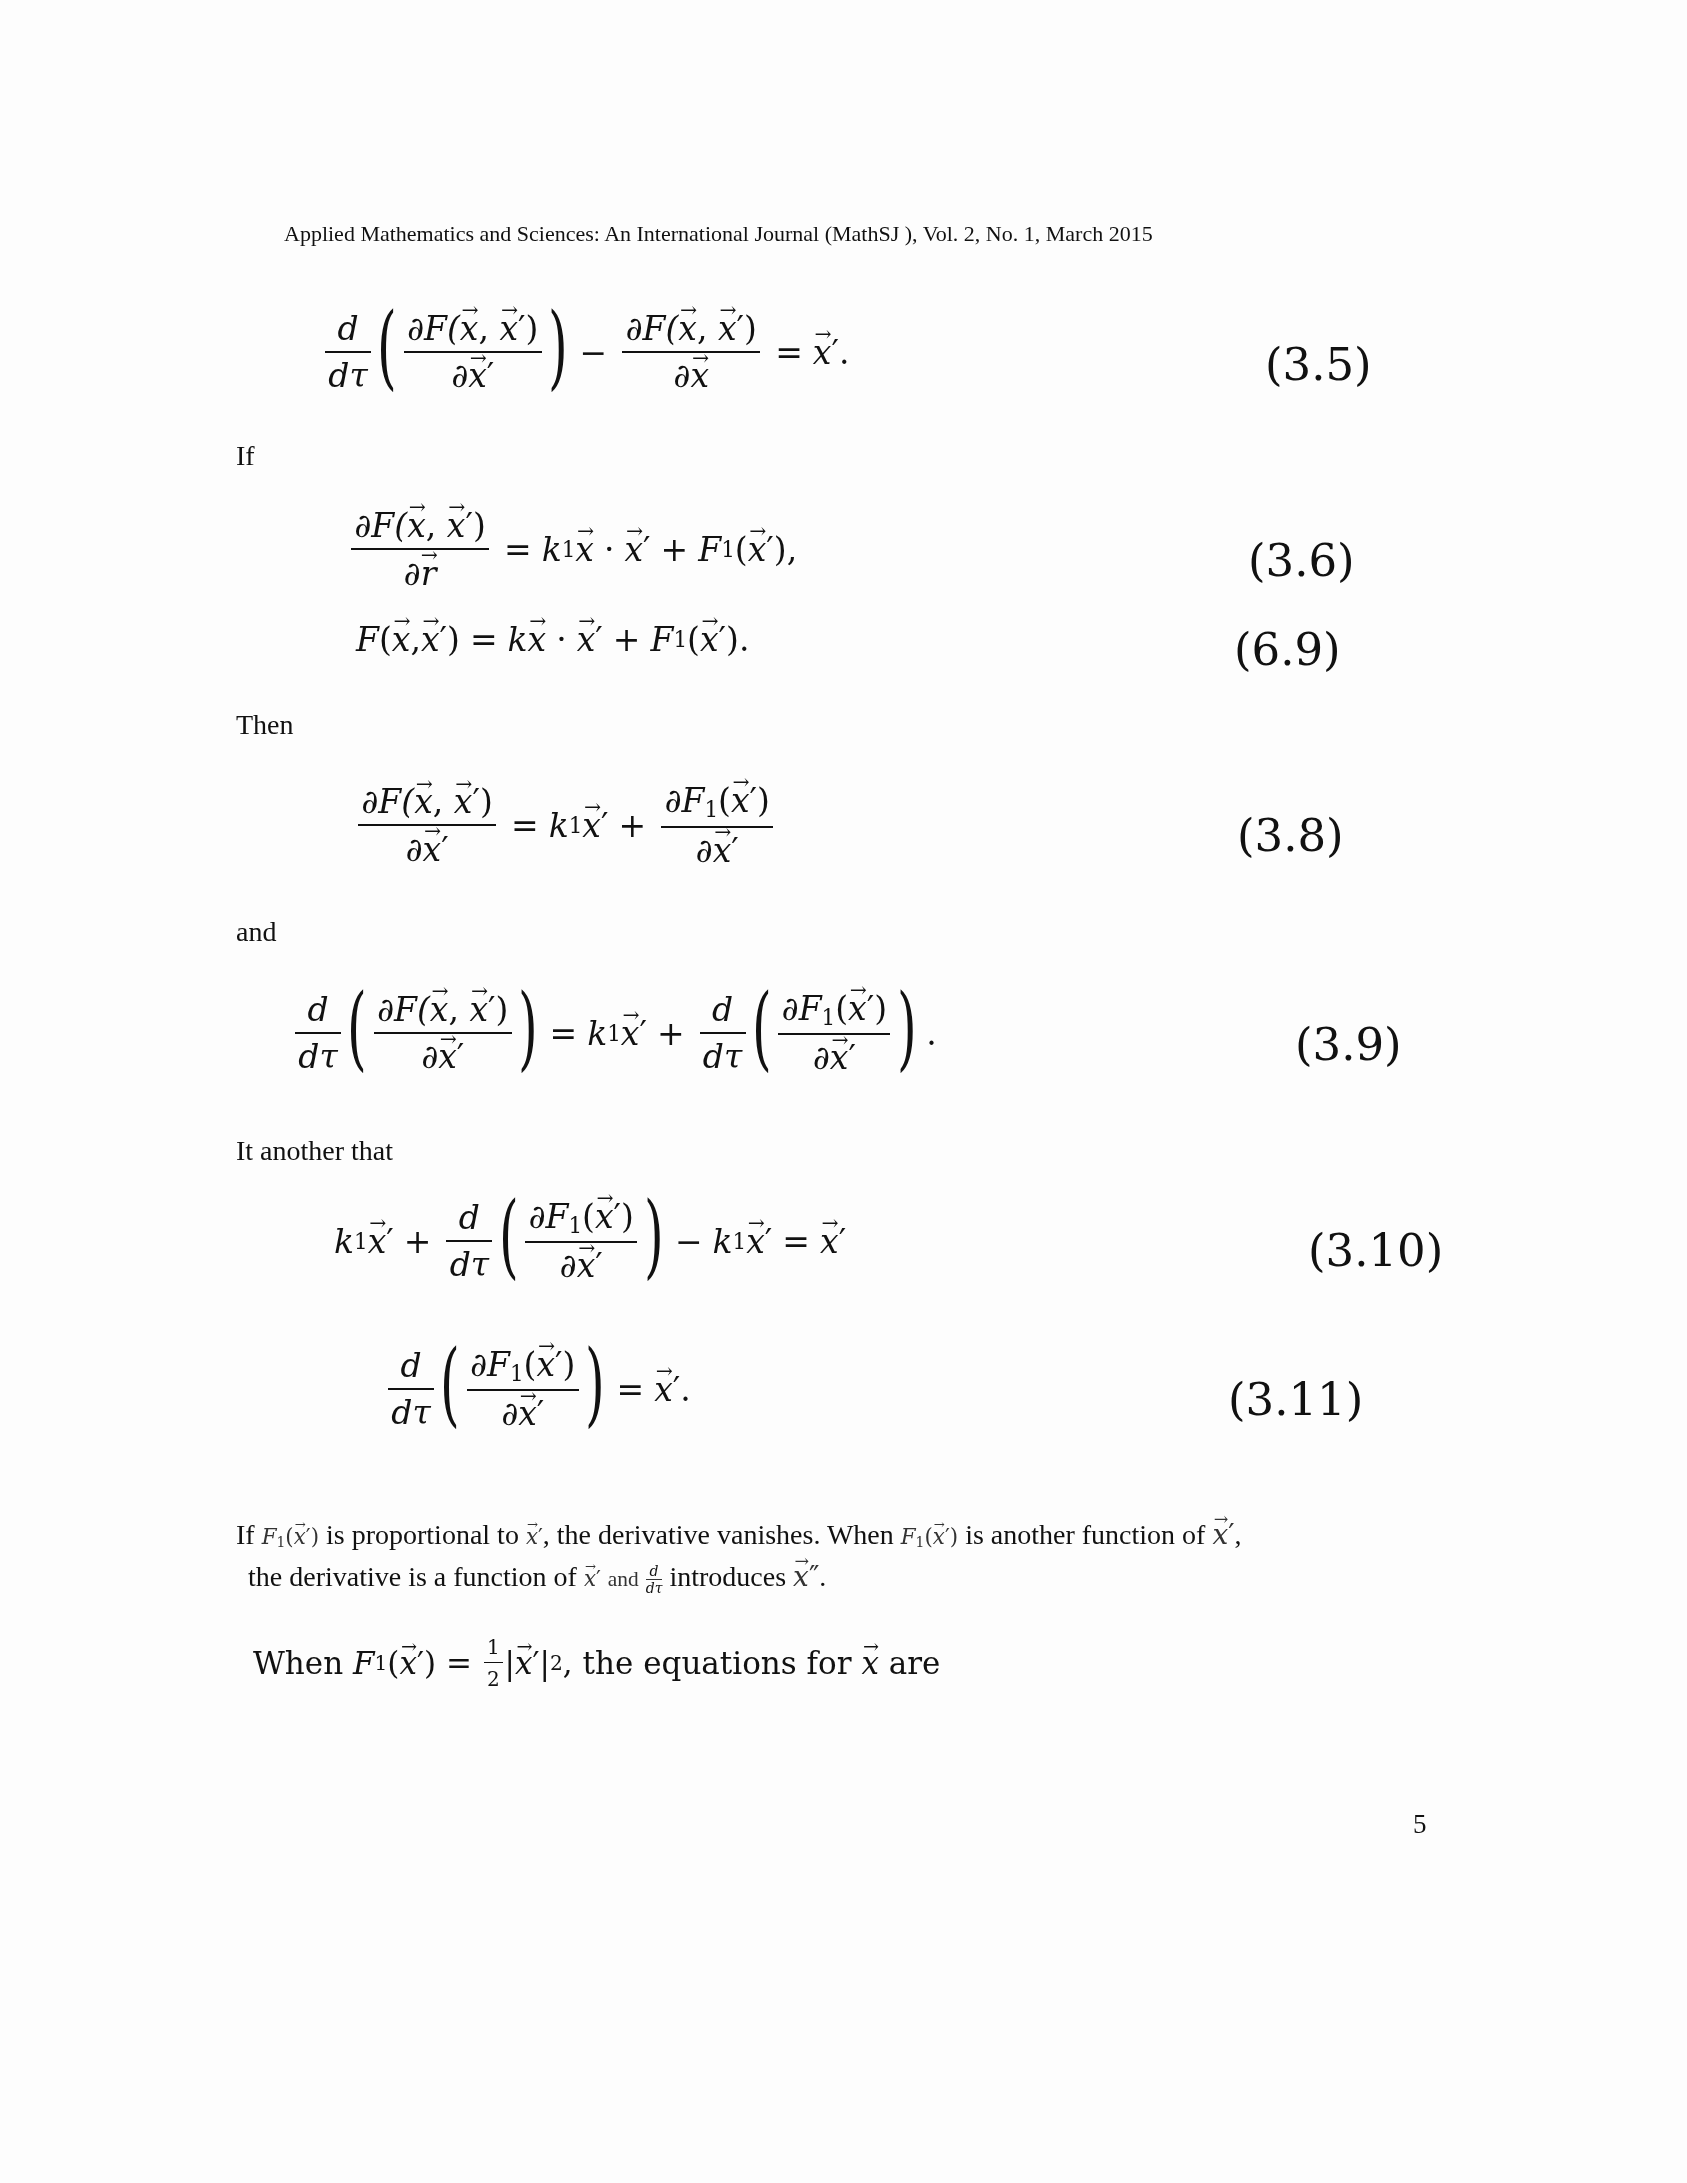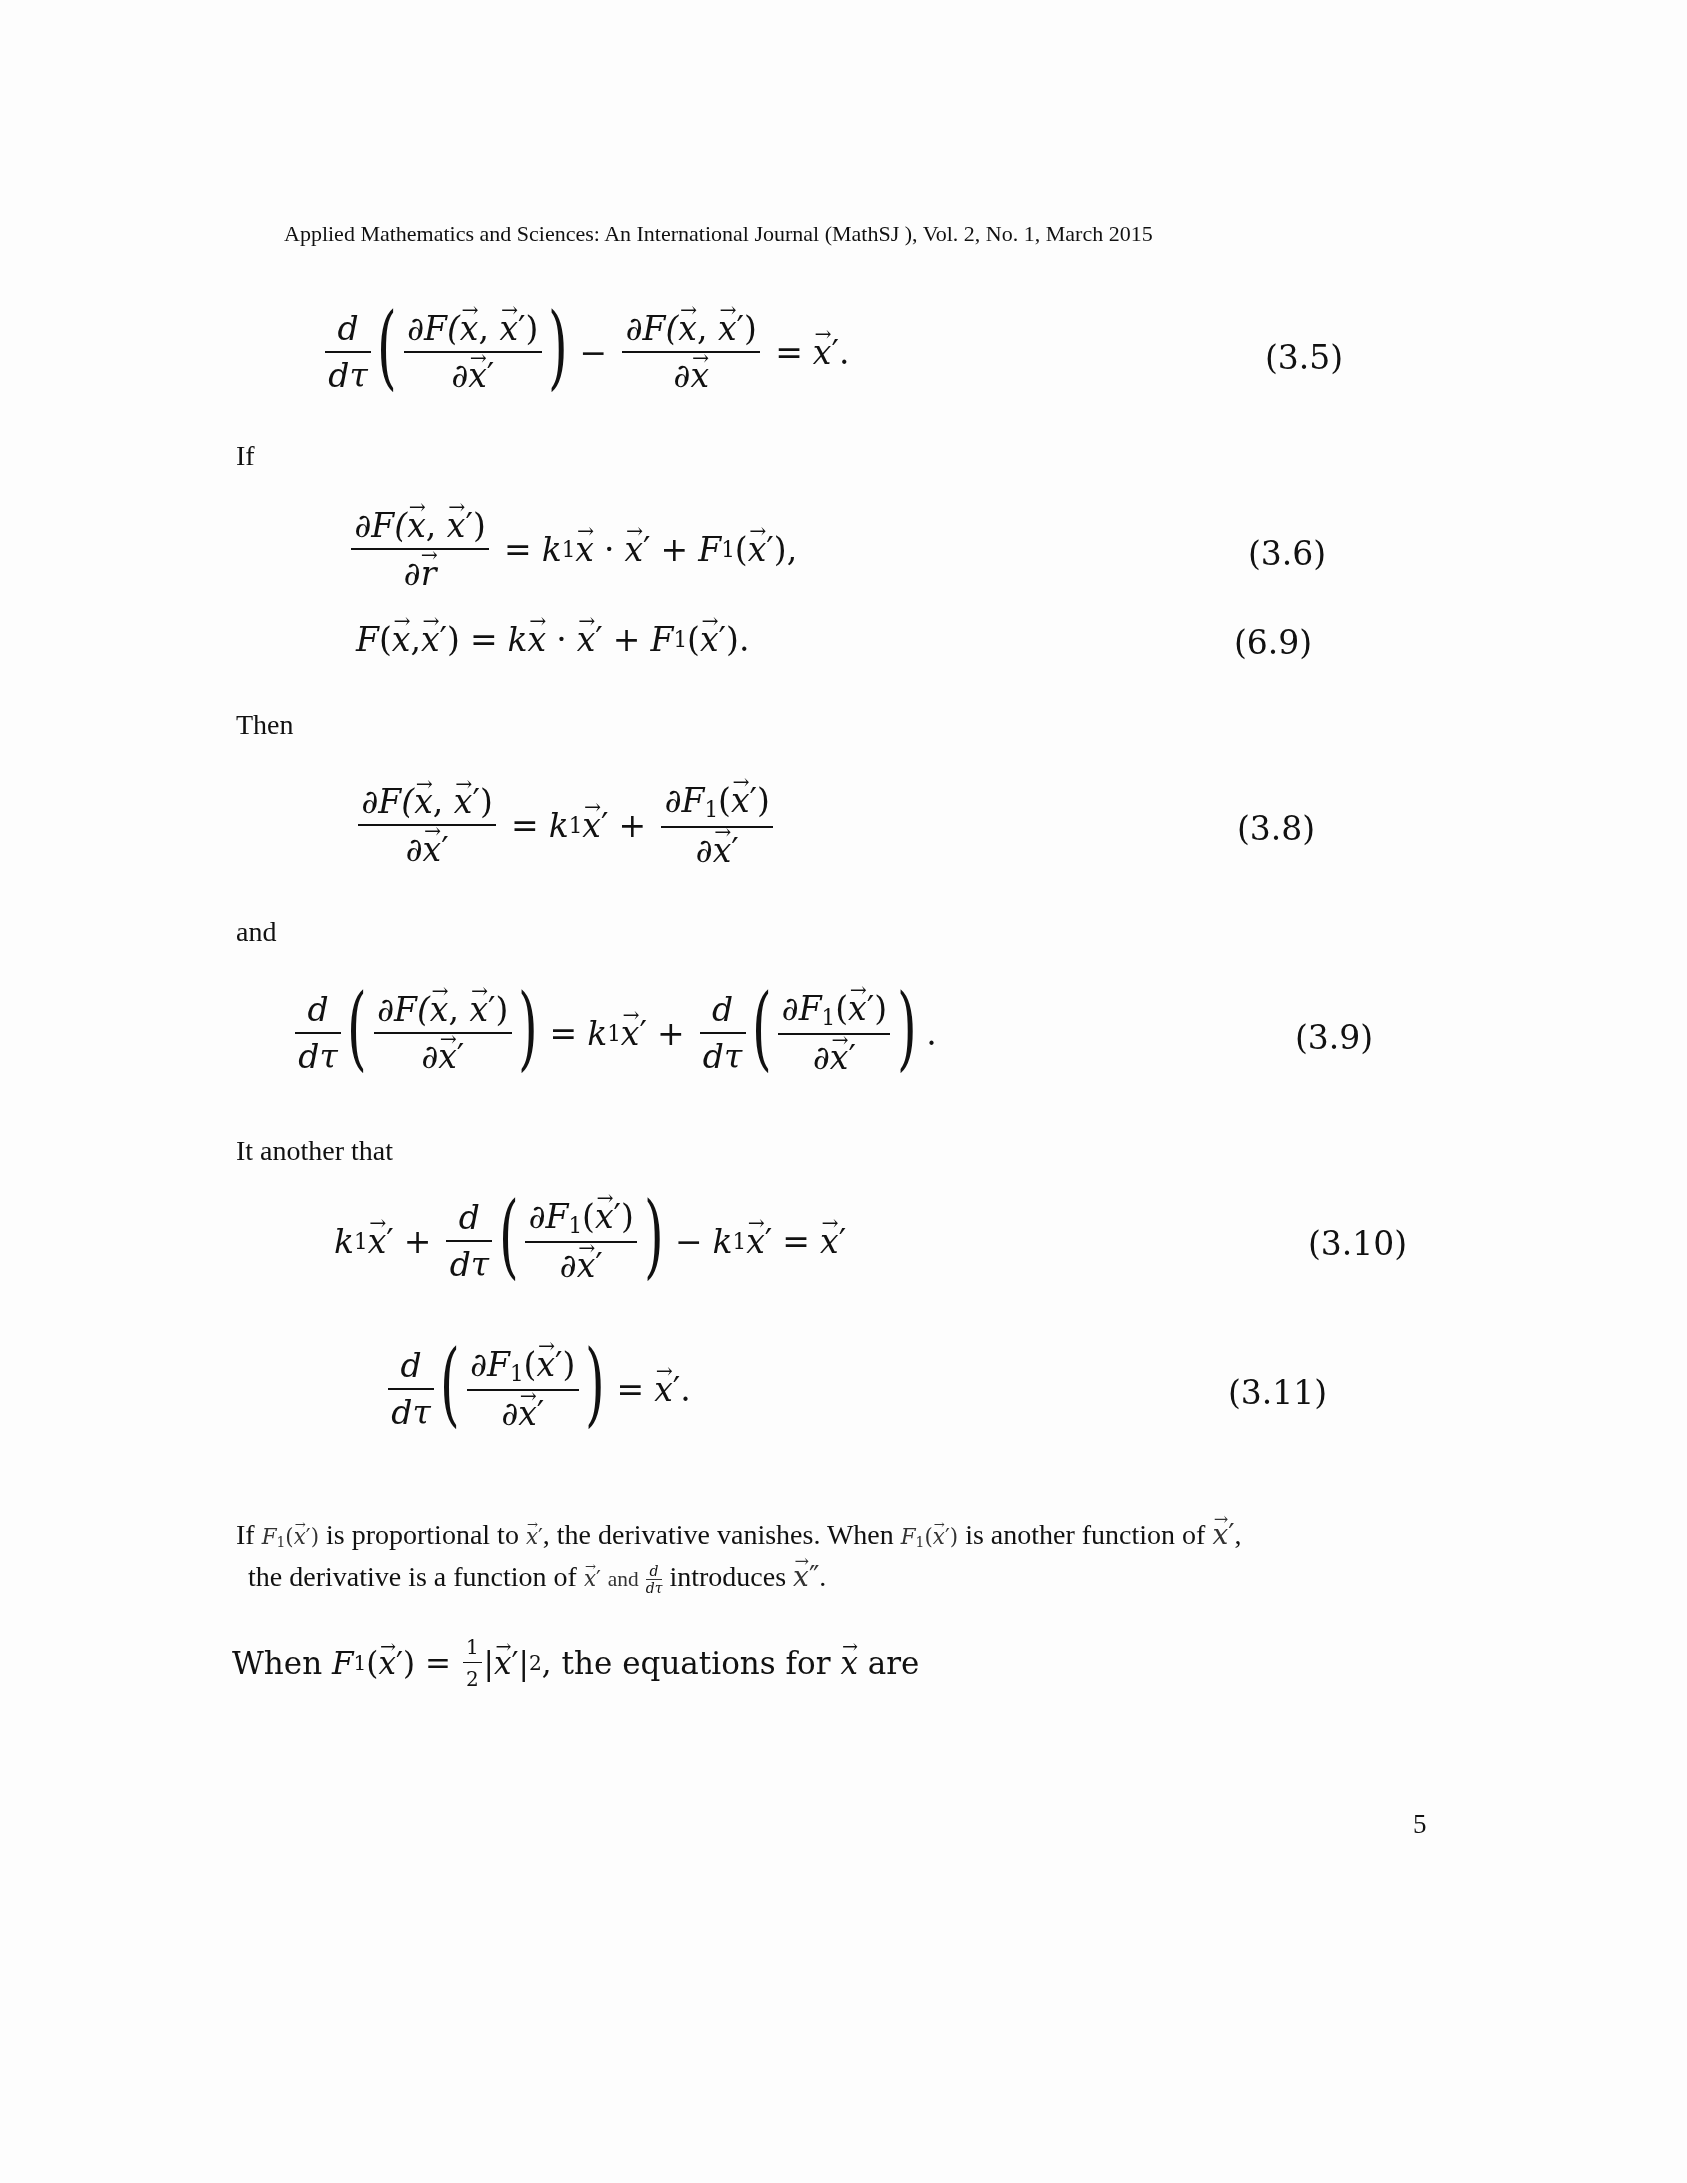--- a/index.html
+++ b/index.html
@@ -4,36 +4,36 @@
 <style>
   html, body { margin: 0; padding: 0; background: #fdfdfd; }
   body { width: 1687px; height: 2183px; position: relative; overflow: hidden; color: #111; }
   .serif { font-family: "Liberation Serif", "DejaVu Serif", serif; }
   .header { position: absolute; left: 284px; top: 221px; font-size: 22px; white-space: nowrap; }
   .text { position: absolute; left: 236px; font-size: 28px; white-space: nowrap; }
   .pagenum { position: absolute; left: 1413px; top: 1809px; font-size: 27px; }
 
   .eq { position: absolute; display: flex; align-items: center; font-family: "DejaVu Serif", "Liberation Serif", serif; font-size: 33px; white-space: nowrap; }
   .eq i { font-style: italic; }
-  .eqnum { position: absolute; font-family: "DejaVu Serif", "Liberation Serif", serif; font-size: 33px; }
+  .eqnum { position: absolute; font-family: "DejaVu Serif", "Liberation Serif", serif; font-size: 45px; }
   .frac { display: inline-flex; flex-direction: column; align-items: center; vertical-align: middle; margin: 0 5px; }
   .frac .num { padding: 0 3.3px 3.3px; }
   .frac .bar { align-self: stretch; border-top: 2.5px solid #111; }
   .frac .den { padding: 3.3px 3.3px 0; }
   .paren { font-size: 92px; line-height: 1; transform: scaleX(0.55); display: inline-block; font-weight: 200; margin: 0 -6.6px; position: relative; top: -5px; }
   .op { margin: 0 10px; }
   .vec { position: relative; display: inline-block; font-style: italic; }
   .vec::before { content: "\2192"; position: absolute; left: 50%; top: -0.52em; transform: translateX(-45%); font-size: 0.62em; font-style: normal; }
   .sub { font-size: 0.65em; vertical-align: -0.25em; }
   .sup { font-size: 0.65em; vertical-align: 0.55em; }
 
   .inline-math { font-family: "DejaVu Serif", serif; font-size: 21.4px; color: #333; }
   .small-frac { display: inline-flex; flex-direction: column; align-items: center; vertical-align: middle; font-size: 14px; font-family: "DejaVu Serif", serif; font-style: italic; line-height: 1; }
   .small-frac .bar { align-self: stretch; border-top: 0.8px solid #333; margin: 0.8px 0; }
-  .eqline { position: absolute; left: 232px; top: 1635px; font-family: "DejaVu Serif", "Liberation Serif", serif; font-size: 31px; white-space: nowrap; display: flex; align-items: center; justify-content: center; }
+  .eqline { position: absolute; left: 253px; top: 1635px; font-family: "DejaVu Serif", "Liberation Serif", serif; font-size: 31px; white-space: nowrap; display: flex; align-items: center; justify-content: center; }
 </style>
 </head>
 <body>
 
 <div class="header serif">Applied Mathematics and Sciences: An International Journal (MathSJ ), Vol. 2, No. 1, March 2015</div>
 
 <div class="eq" style="left:320px; top:306px;">
   <span class="frac">
       <i class="num">d</i>
       <span class="bar"></span>

